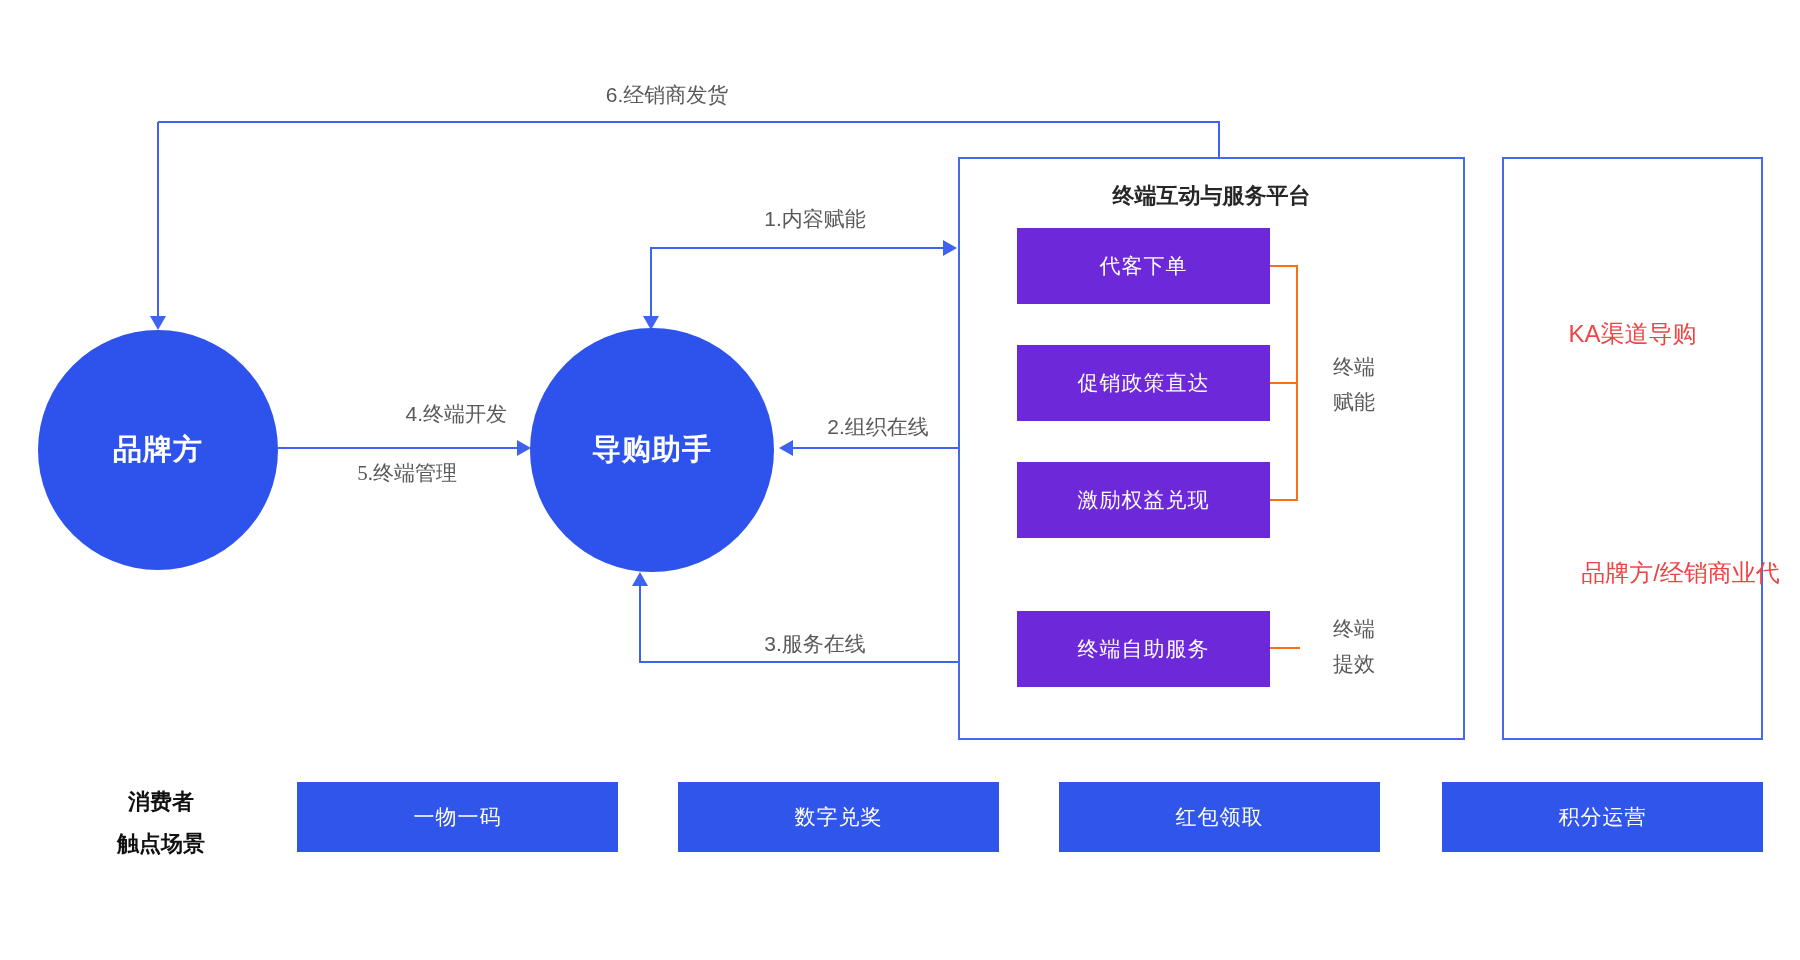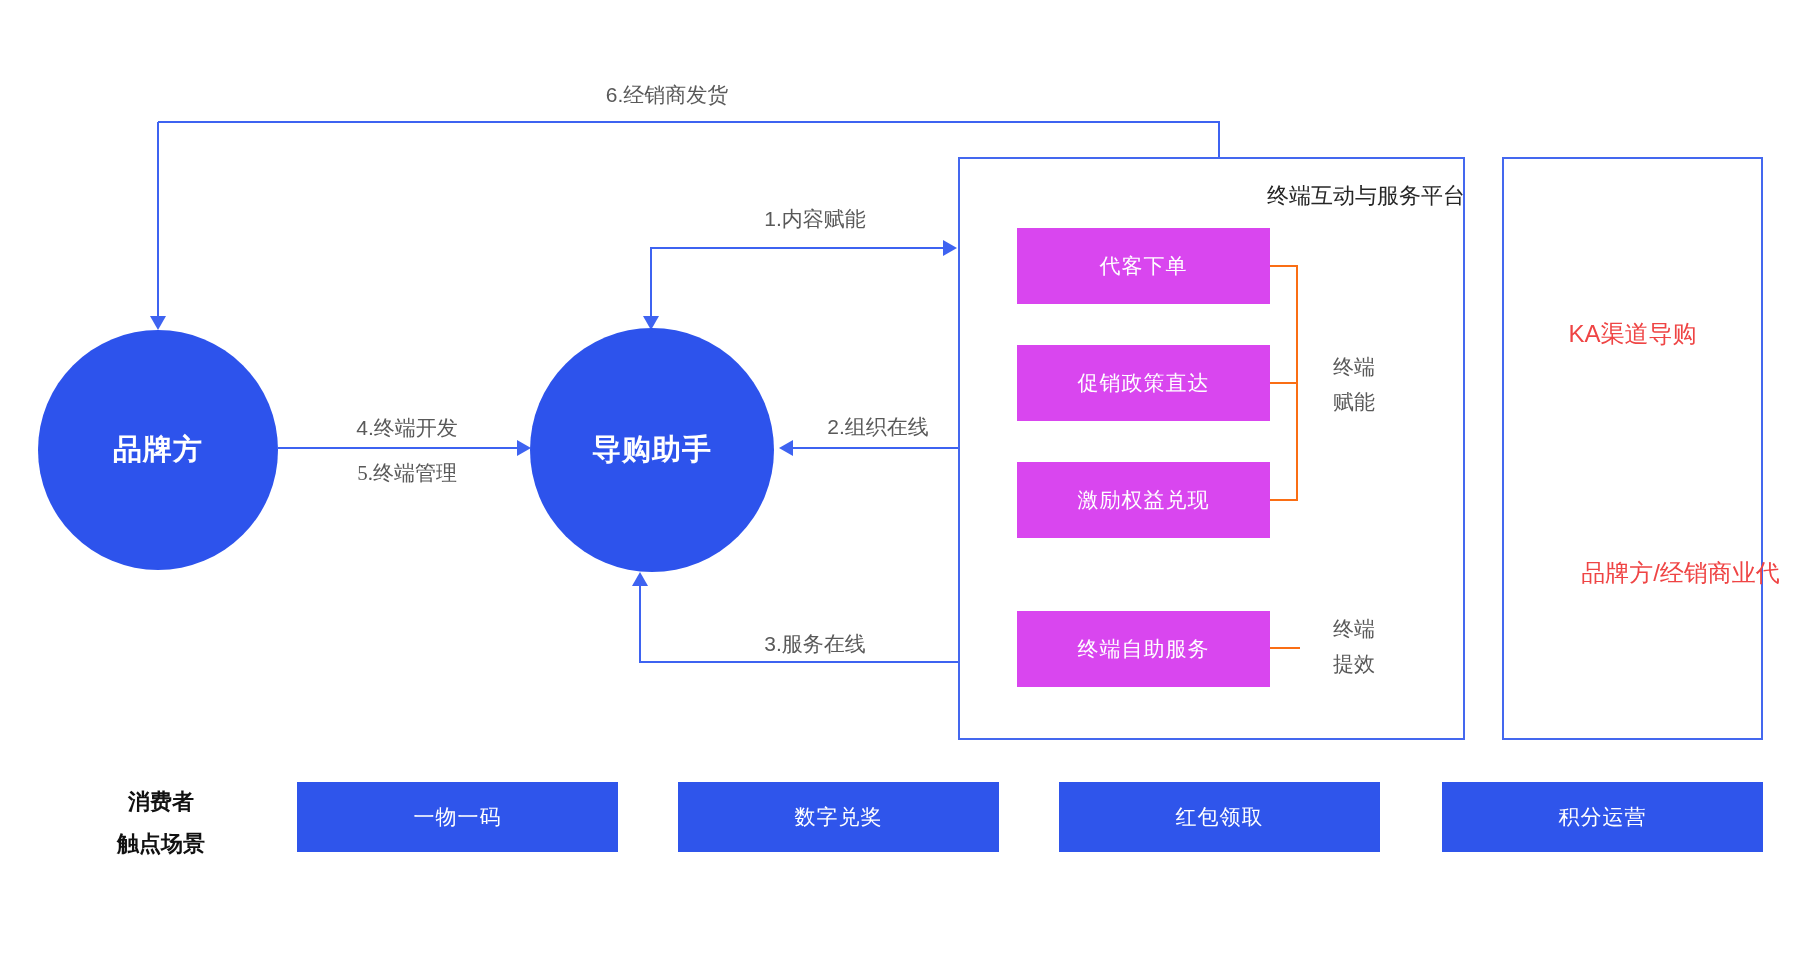--- a/index.html
+++ b/index.html
@@ -17,25 +17,25 @@
                  letter-spacing: 1px; }
   .circle-brand { left: 38px; top: 330px; width: 240px; height: 240px; }
   .circle-guide { left: 530px; top: 328px; width: 244px; height: 244px; font-family: Liberation Serif, serif; }
 
   .panel { position: absolute; border: 2px solid #4468EF; background: transparent;
            box-sizing: border-box; }
   .panel-platform { left: 958px; top: 157px; width: 507px; height: 583px; }
   .panel-ka { left: 1502px; top: 157px; width: 261px; height: 583px; }
 
   .panel-title { position: absolute; left: 958px; top: 183px; width: 507px;
-                 text-align: right; color: #262626; font-size: 22px;
-                 font-weight: 400; line-height: 26px; }
+                 text-align: center; color: #262626; font-size: 22px;
+                 font-weight: 700; line-height: 26px; }
 
   .module { position: absolute; left: 1017px; width: 253px; height: 76px;
-            background: #d946ef; color: #ffffff; font-size: 21px; font-weight: 500;
+            background: #6d28d9; color: #ffffff; font-size: 21px; font-weight: 500;
             display: flex; align-items: center; justify-content: center;
             letter-spacing: 1px; }
   .module-1 { top: 228px; }
   .module-2 { top: 345px; }
   .module-3 { top: 462px; }
   .module-4 { top: 611px; }
 
   .bracket-label { position: absolute; left: 1333px; color: #595959;
                    font-size: 21px; line-height: 35px; white-space: nowrap; }
   .bracket-label-top { top: 349px; }
@@ -88,21 +88,21 @@
       <path d="M1270 266 H1297 V500 H1270"></path>
       <path d="M1270 383 H1297"></path>
       <path d="M1270 648 H1300"></path>
     </g>
   </svg>
 
   <div class="flow-label" style="left:545px; top:83px; width:244px;">6.经销商发货</div>
   <div class="flow-label" style="left:715px; top:207px; width:200px;">1.内容赋能</div>
   <div class="flow-label" style="left:778px; top:415px; width:200px;">2.组织在线</div>
   <div class="flow-label" style="left:715px; top:632px; width:200px;">3.服务在线</div>
-  <div class="flow-label" style="left:307px; top:416px; width:200px;">4.终端开发</div>
+  <div class="flow-label" style="left:307px; top:402px; width:200px;text-align:right;">4.终端开发</div>
   <div class="flow-label" style="left:307px; top:461px; width:200px;font-family:Liberation Serif, serif;">5.终端管理</div>
 
   <div class="circle-node circle-brand">
     <span>品牌方</span>
   </div>
   <div class="circle-node circle-guide">
     <span>导购助手</span>
   </div>
 
   <div class="panel panel-platform"></div>

